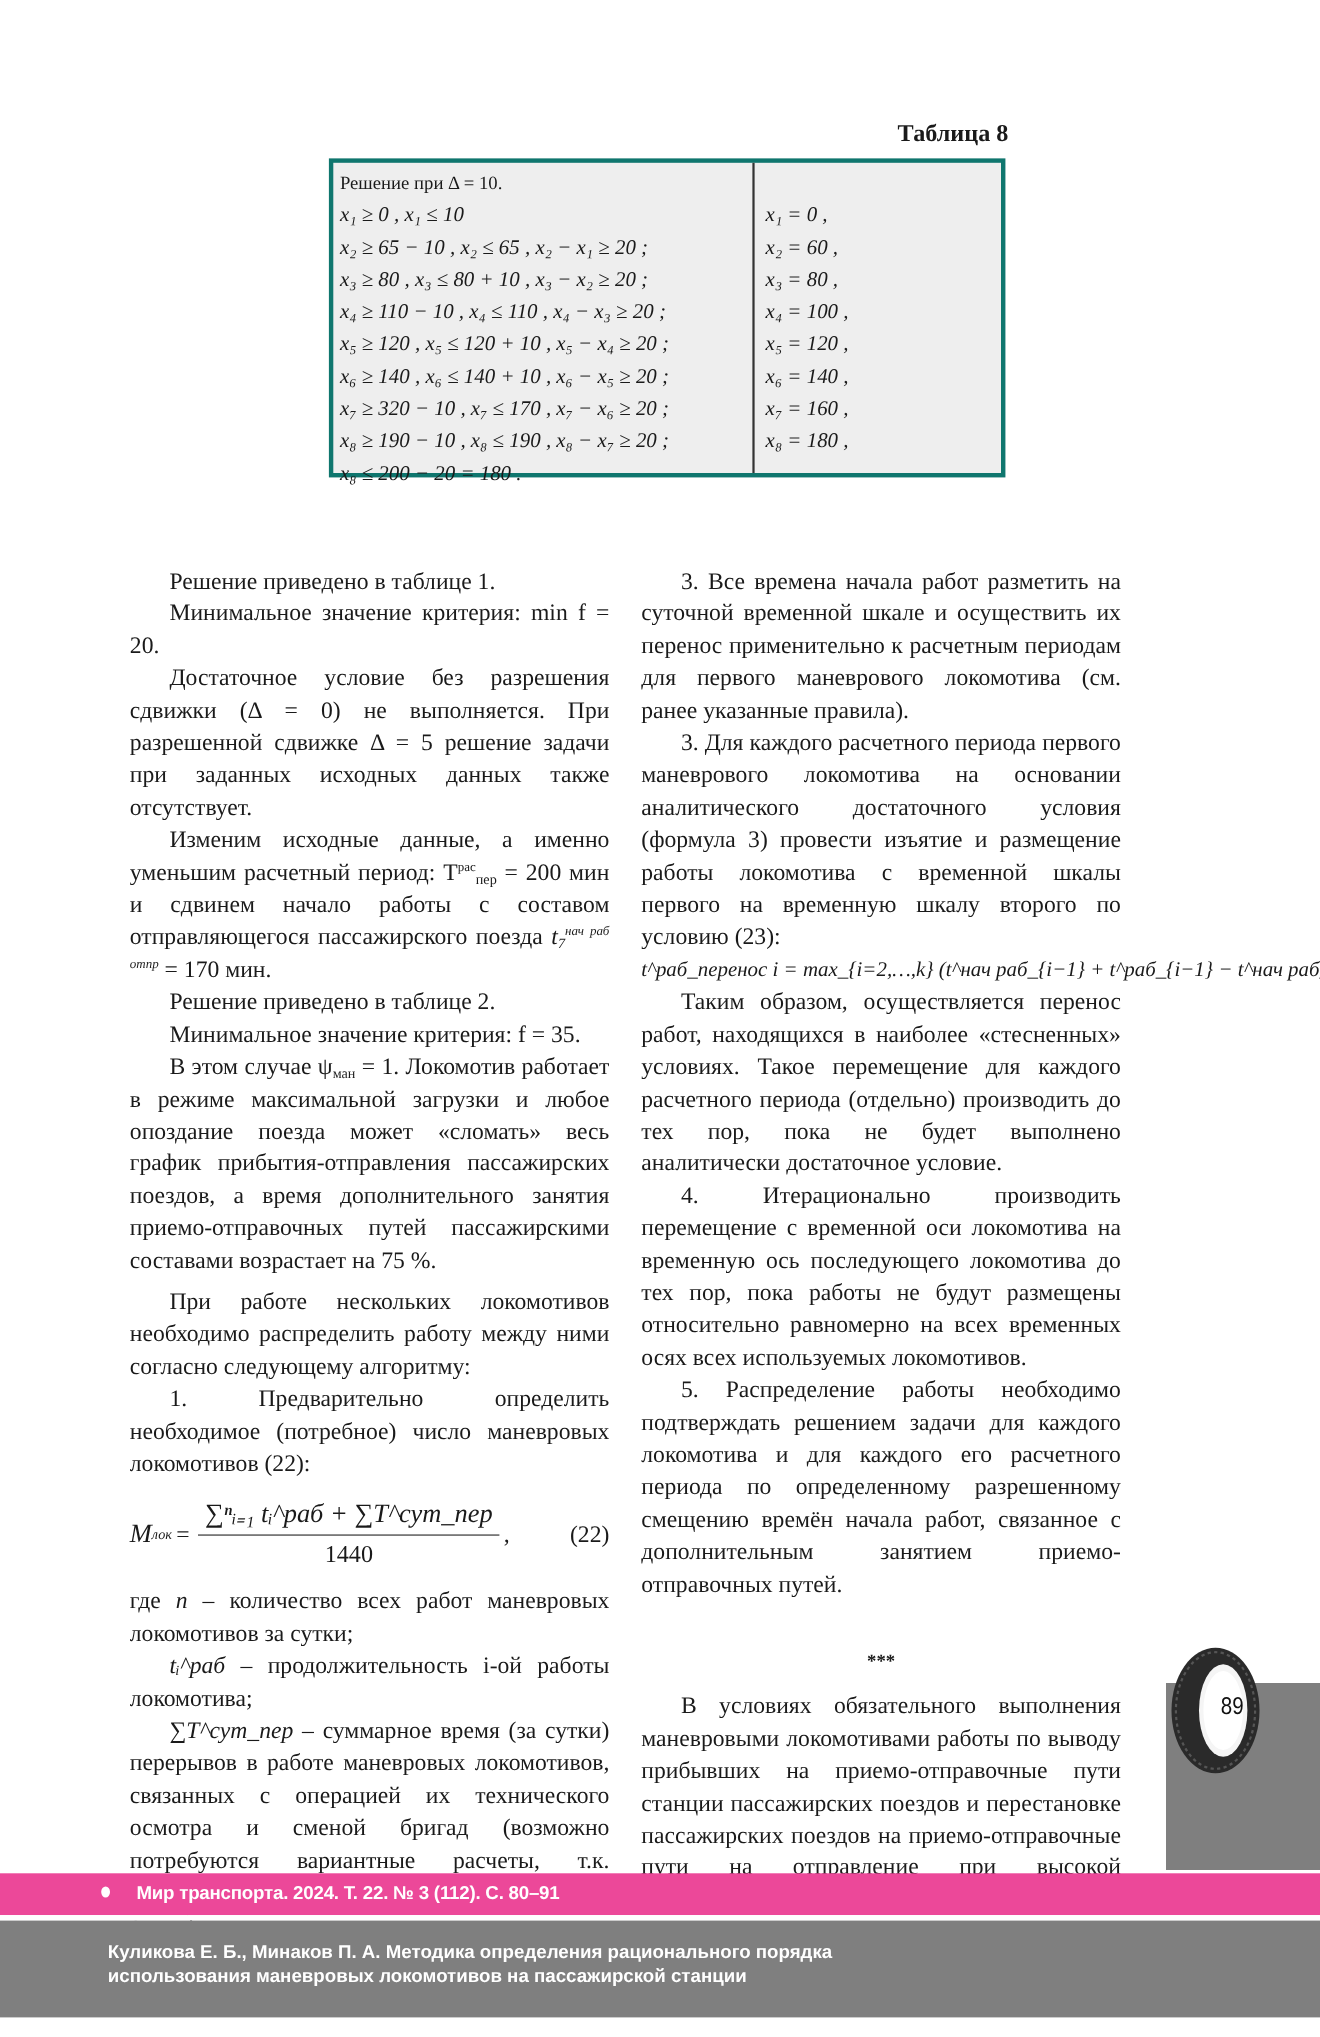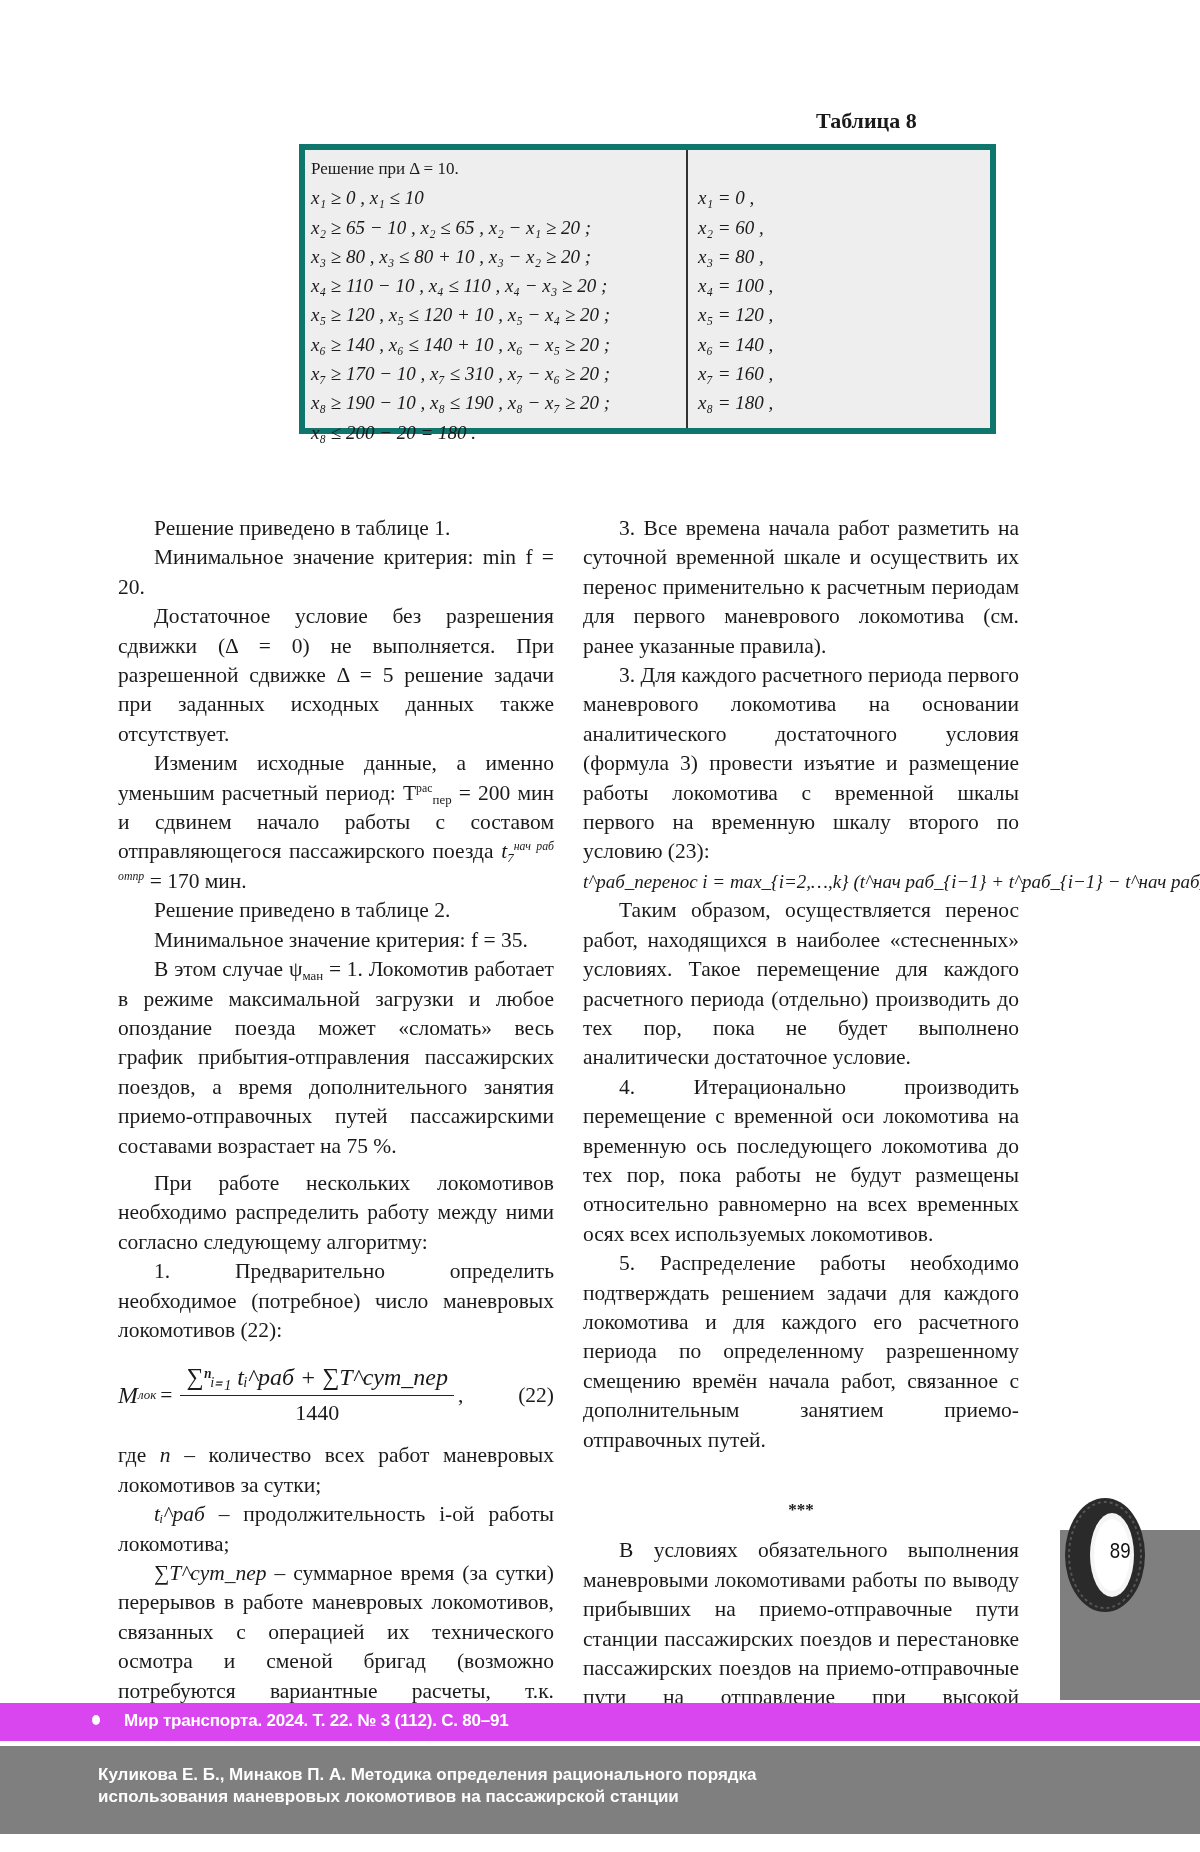--- a/index.html
+++ b/index.html
@@ -1,19 +1,19 @@
 <!DOCTYPE html>
 <html><head>
 <meta charset="utf-8">
 <style>
   html, body { margin:0; padding:0; }
   body { width:1200px; height:1852px; position:relative; background:#ffffff; overflow:hidden;
          font-family:"Liberation Serif", serif; color:#1a1a1a; }
   .table-title { position:absolute; top:108px; left:816px; font-weight:bold; font-size:22px; }
-  .tbl { position:absolute; top:144px; left:299px; width:697px; height:290px; border:6px solid #0f766e;
+  .tbl { position:absolute; top:144px; left:299px; width:615px; height:290px; border:4px solid #0f766e;
          background:#eeeeee; display:flex; box-sizing:border-box; }
   .tbl .c1 { width:383px; border-right:2px solid #333; padding:4px 6px 0 6px; box-sizing:border-box; }
   .tbl .c2 { flex:1; padding:4px 8px 0 10px; box-sizing:border-box; }
   .tbl .row { height:29.3px; font-size:19px; line-height:29px; white-space:nowrap; }
   .tbl .hdr { font-size:17px; }
   .m { font-style:italic; }
   sub { font-size:60%; vertical-align:-4px; line-height:0; }
   sup { font-size:55%; line-height:0; }
   .col { position:absolute; width:436px; font-size:21.5px; line-height:29.4px; text-align:justify; }
   .col p { margin:0; text-indent:36px; }
@@ -25,21 +25,21 @@
   .frac { display:inline-flex; flex-direction:column; align-items:center; margin:0 4px; }
   .frac .num { border-bottom:1.5px solid #222; padding:0 6px 2px 6px; font-style:italic; font-size:24px; }
   .frac .den { font-size:22px; padding-top:2px; }
   .eqnum { margin-left:auto; }
   .stars { text-align:center; font-weight:bold; margin:40px 0 12px 0; font-size:17px; }
   .f23 { display:flex; justify-content:space-between; font-style:italic; font-size:23px; white-space:nowrap; }
   
   .gray-block { position:absolute; left:1060px; top:1530px; width:140px; height:170px; background:#7f7f7f; }
   .white-curve { position:absolute; left:0; top:1500px; width:1060px; height:205px; background:#fff;
                  border-bottom-right-radius:70px; }
-  .band1 { position:absolute; left:0; top:1703px; width:1200px; height:38px; background:#d946ef; }
+  .band1 { position:absolute; left:0; top:1703px; width:1200px; height:38px; background:#ec4899; }
   .band1 .dot { position:absolute; left:92px; top:12px; width:8px; height:10px; background:#fff; border-radius:50%; }
   .band1 .txt { position:absolute; left:124px; top:8px; color:#fff; font-family:"Liberation Sans", sans-serif;
                 font-weight:bold; font-size:17px; letter-spacing:-0.2px; }
   .sep { position:absolute; left:0; top:1741px; width:1200px; height:5px; background:#fff; }
   .band2 { position:absolute; left:0; top:1746px; width:1200px; height:88px; background:#7f7f7f; }
   .band2 .txt { position:absolute; left:98px; top:18px; color:#fff; font-family:"Liberation Sans", sans-serif;
                 font-weight:bold; font-size:17px; line-height:22px; }
   .tire { position:absolute; left:1062px; top:1496px; width:86px; height:118px; }
   .pageno { position:absolute; left:1108px; top:1538px; font-family:"Liberation Sans", sans-serif; font-size:22px;
             color:#111; transform:scaleX(0.85); }
@@ -50,21 +50,21 @@
 <div class="table-title">Таблица 8</div>
 <div class="tbl">
   <div class="c1">
     <div class="row hdr">Решение при Δ = 10.</div>
     <div class="row m">x₁ ≥ 0 ,  x₁ ≤ 10</div>
     <div class="row m">x₂ ≥ 65 − 10 ,  x₂ ≤ 65 , x₂ − x₁ ≥ 20 ;</div>
     <div class="row m">x₃ ≥ 80 ,  x₃ ≤ 80 + 10 , x₃ − x₂ ≥ 20 ;</div>
     <div class="row m">x₄ ≥ 110 − 10 ,  x₄ ≤ 110 , x₄ − x₃ ≥ 20 ;</div>
     <div class="row m">x₅ ≥ 120 ,  x₅ ≤ 120 + 10 , x₅ − x₄ ≥ 20 ;</div>
     <div class="row m">x₆ ≥ 140 ,  x₆ ≤ 140 + 10 , x₆ − x₅ ≥ 20 ;</div>
-    <div class="row m">x₇ ≥ 170 − 10 ,  x₇ ≤ 310 , x₇ − x₆ ≥ 20 ;</div>
+    <div class="row m">x₇ ≥ 320 − 10 ,  x₇ ≤ 170 , x₇ − x₆ ≥ 20 ;</div>
     <div class="row m">x₈ ≥ 190 − 10 ,  x₈ ≤ 190 , x₈ − x₇ ≥ 20 ;</div>
     <div class="row m">x₈ ≤ 200 − 20 = 180 .</div>
   </div>
   <div class="c2">
     <div class="row"></div>
     <div class="row m">x₁ = 0 ,</div>
     <div class="row m">x₂ = 60 ,</div>
     <div class="row m">x₃ = 80 ,</div>
     <div class="row m">x₄ = 100 ,</div>
     <div class="row m">x₅ = 120 ,</div>

